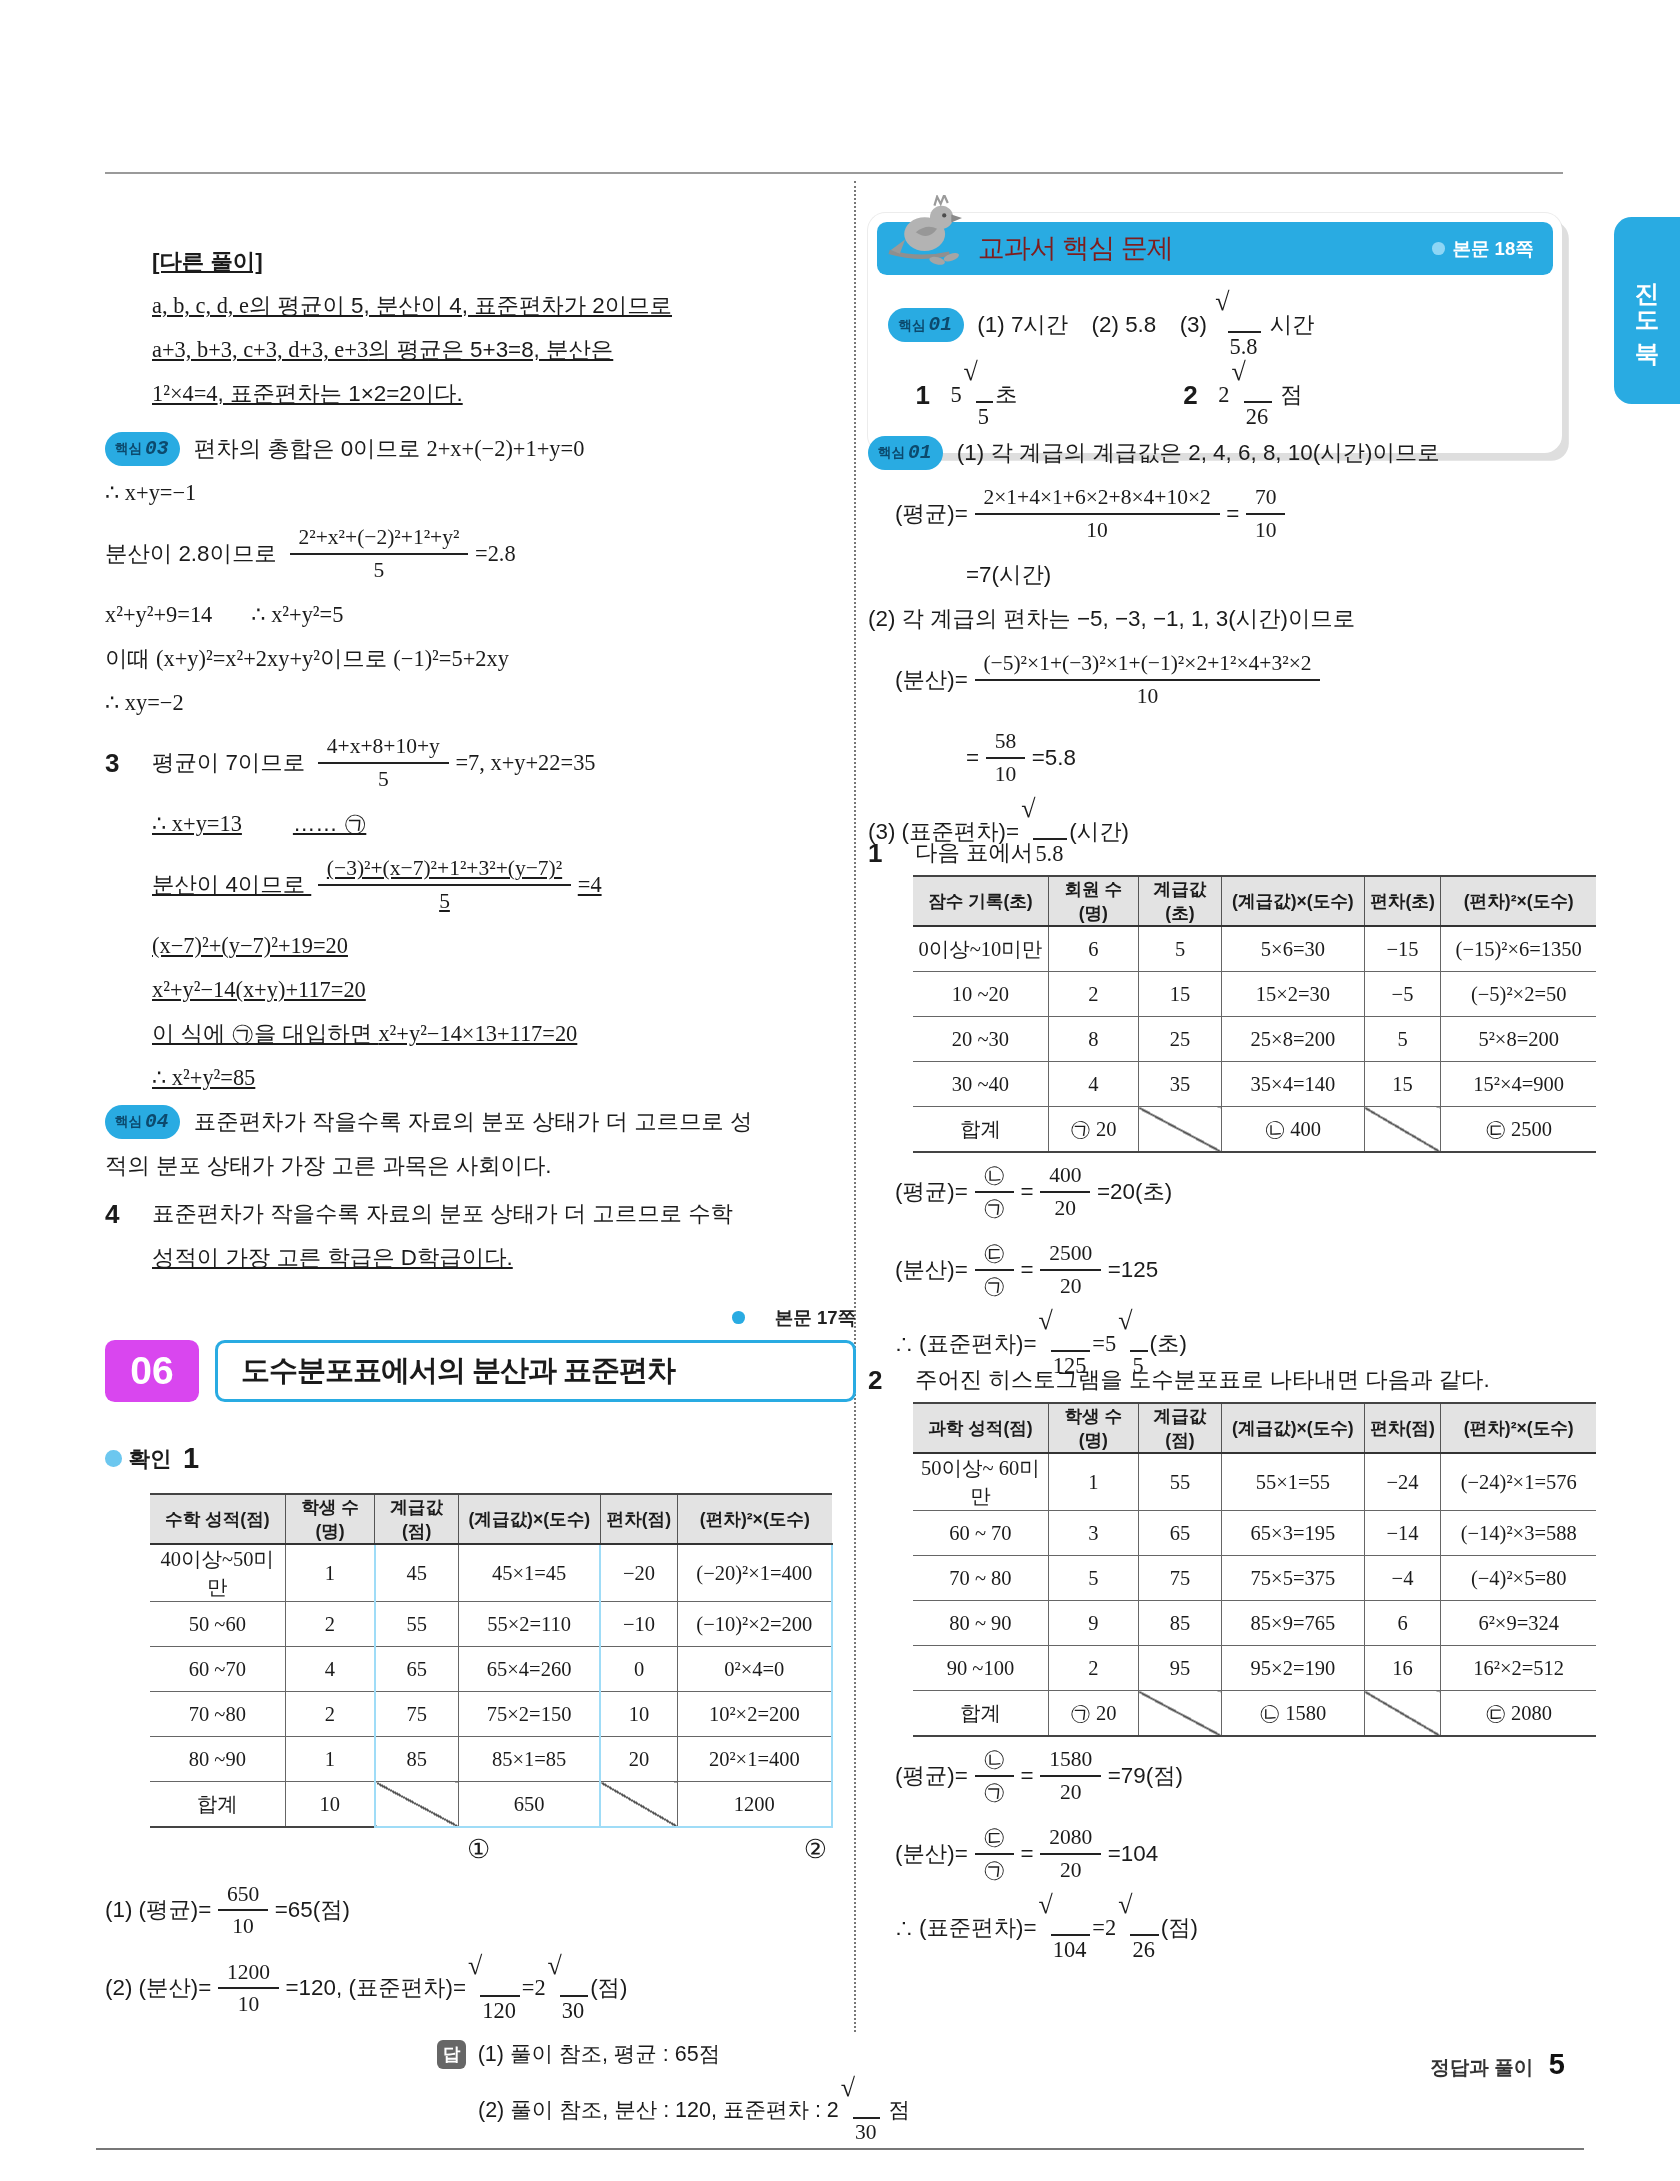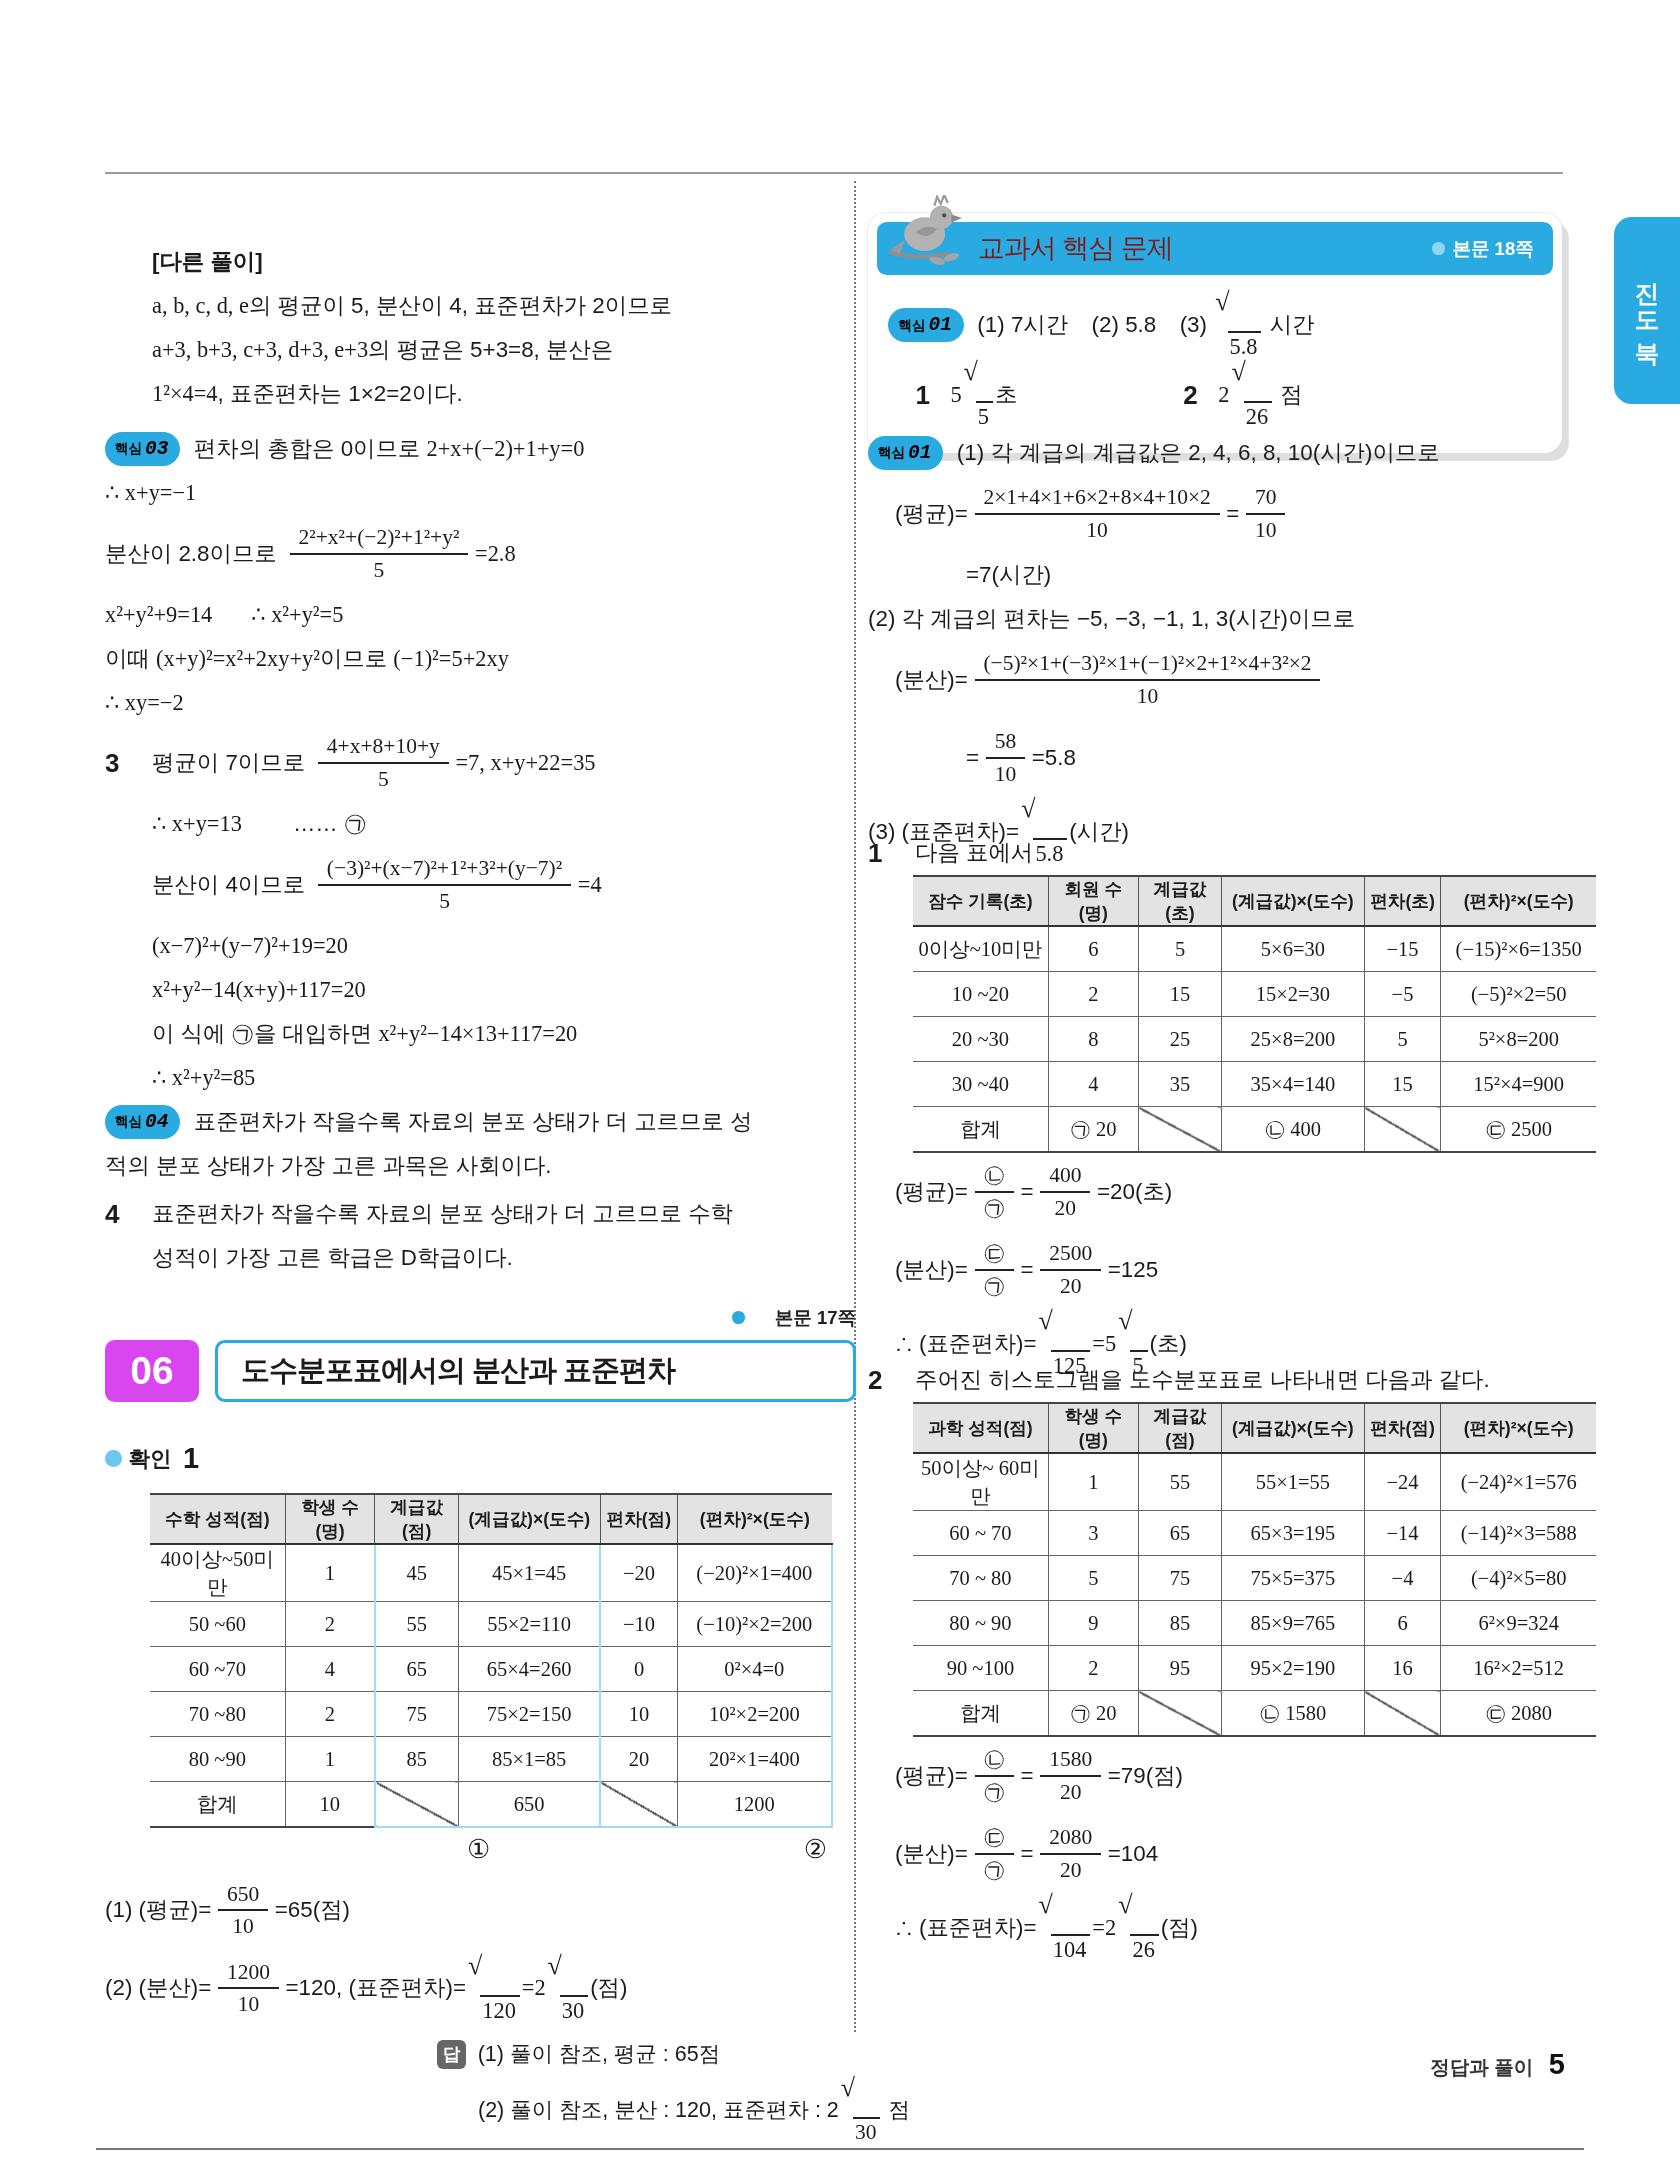--- a/index.html
+++ b/index.html
@@ -21,37 +21,37 @@
   .blk-c04{left:105px;top:1100px;width:751px;}
   .blk-p4{left:105px;top:1192px;width:751px;}
   .blk-sec{left:105px;top:1305px;width:751px;}
   .blk-box{left:868px;top:213px;width:712px;}
   .blk-c01{left:868px;top:431px;width:712px;}
   .blk-p1{left:868px;top:831px;width:712px;}
   .blk-p2{left:868px;top:1358px;width:712px;}
 
   .line{display:flex;align-items:center;min-height:44px;font-size:22.4px;line-height:1.25;white-space:nowrap;}
   .line.tall{min-height:78px;}
-  .ind1{padding-left:47px;}
+  .ind1{padding-left:47px;text-decoration:underline;}
   .ind2{padding-left:27px;}
   .ind3{padding-left:98px;}
   .bold{font-weight:bold;}
   .seg{white-space:pre;}
   .seg.m{font-family:"Liberation Serif","DejaVu Serif",serif;}
   .gap{display:inline-block;height:1px;}
 
   .frac{display:inline-flex;flex-direction:column;align-items:center;margin:0 6.8px;
     font-family:"Liberation Serif","DejaVu Serif",serif;font-size:21.5px;line-height:1.15;}
   .fnum{border-bottom:2px solid #222;padding:0 8.8px 2.9px;}
   .fden{padding-top:2.9px;}
   .sqrt{display:inline-flex;align-items:flex-start;margin:0 2px;font-family:"Liberation Serif","DejaVu Serif",serif;}
   .rsign{font-size:26px;line-height:1;margin-right:-2px;transform:translateY(-1px);}
   .rbar{border-top:2px solid #222;padding:2px 3.9px 0 2px;line-height:1.1;margin-top:41px;}
 
-  .kbadge{display:inline-flex;align-items:center;background:#29abe2;color:#000000;border-radius:17.6px;
+  .kbadge{display:inline-flex;align-items:center;background:#29abe2;color:#0c4a6e;border-radius:17.6px;
     padding:4.9px 11.7px 4.9px 9.8px;margin-right:13.7px;gap:2.9px;flex:0 0 auto;}
   .kbadge .bk{font-size:13.7px;font-weight:bold;}
   .kbadge .bn{font-size:19.5px;font-weight:bold;font-style:italic;font-family:Liberation Mono, monospace;}
   .pnum{font-weight:bold;font-size:26px;min-width:47px;flex:0 0 auto;}
   .abadge{background:#666;color:#fff;min-width:29px;height:29px;border-radius:5.9px;display:inline-flex;
     align-items:center;justify-content:center;font-size:17.6px;font-weight:bold;margin-right:11.7px;flex:0 0 auto;}
 
   .ref-line{display:flex;justify-content:flex-end;align-items:center;font-size:18.5px;font-weight:bold;
     color:#222;height:25px;margin-bottom:9.8px;gap:22px;}
   .dot{width:12.7px;height:12.7px;border-radius:50%;background:#29abe2;display:inline-block;margin-right:7.8px;flex:0 0 auto;}

